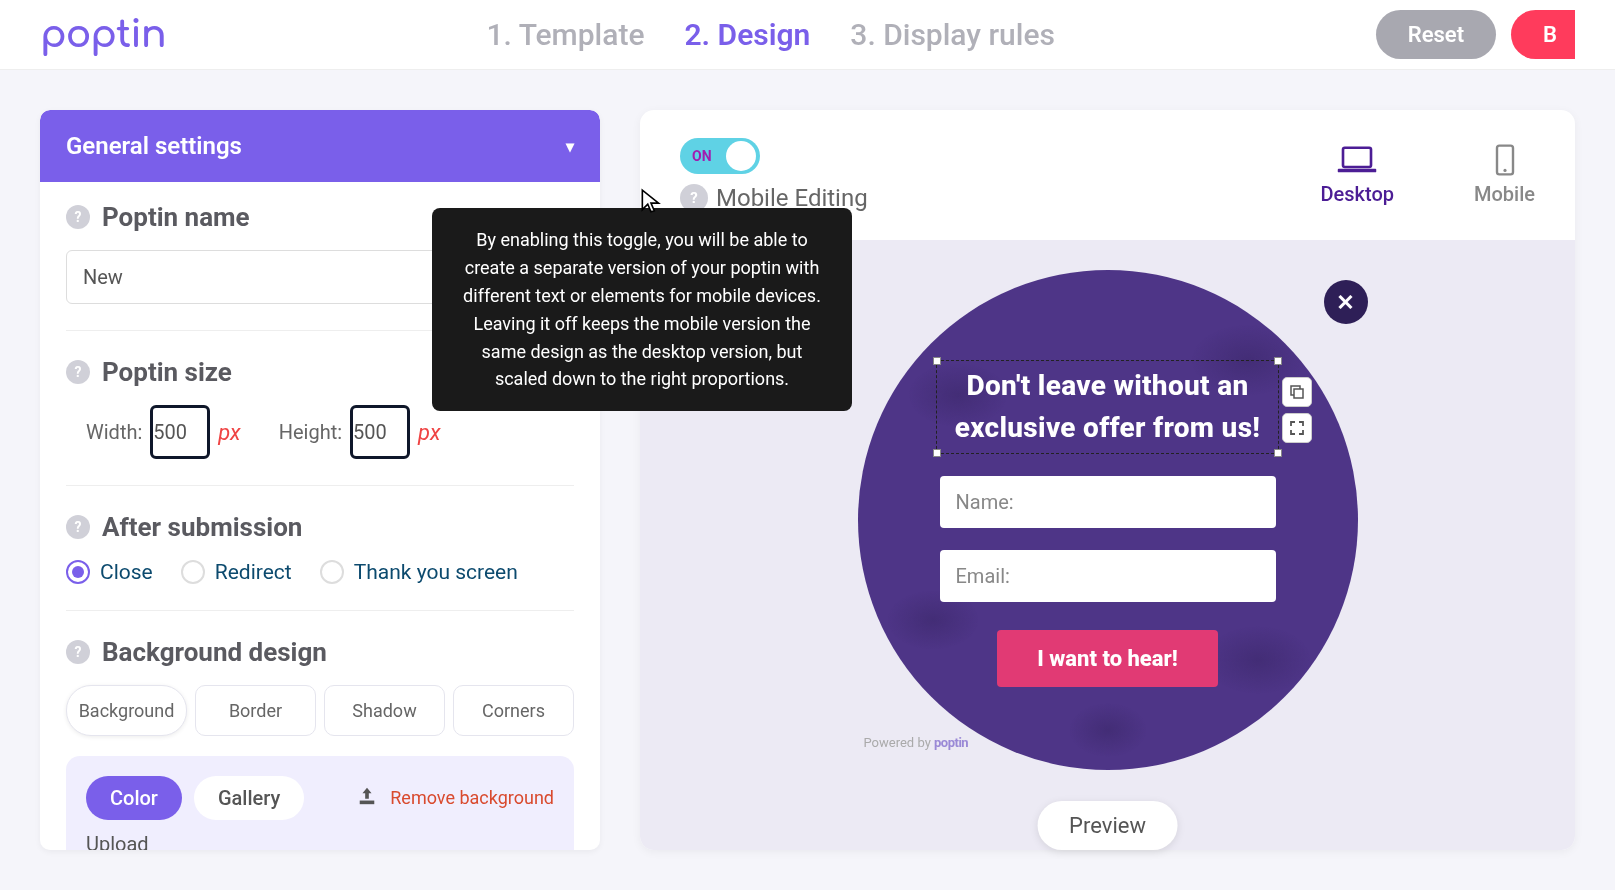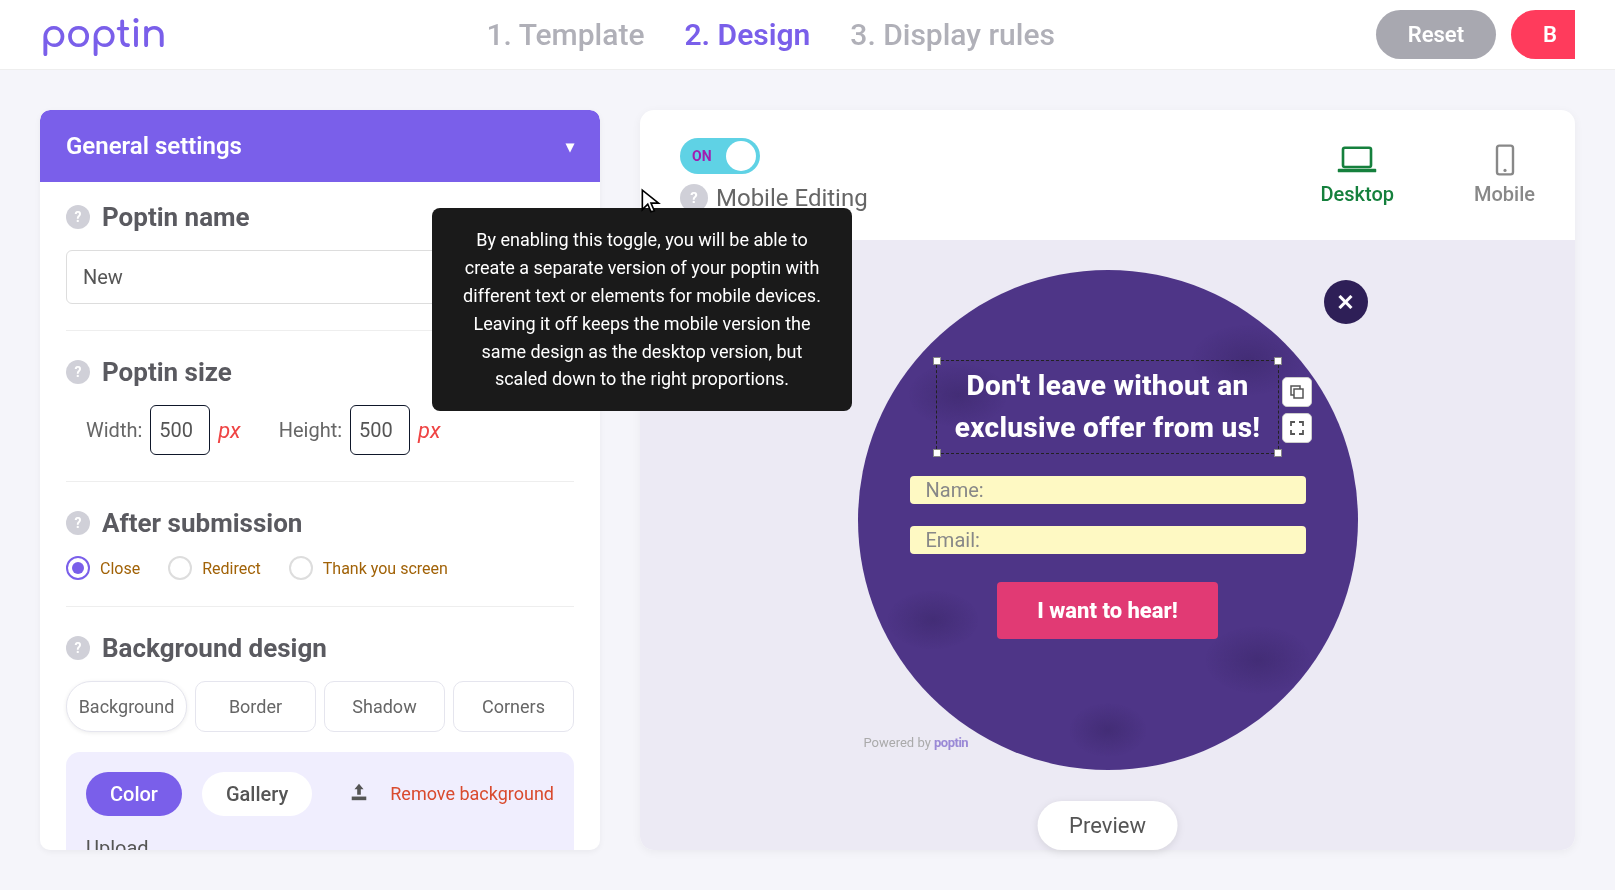--- a/index.html
+++ b/index.html
@@ -22,76 +22,76 @@
   .panel-body { padding: 20px 26px 0; }
 
   .setting-group { border-bottom: 1px solid #eee; padding-bottom: 26px; margin-bottom: 26px;}
   .setting-label { display: flex; align-items: center; gap: 12px; margin-bottom: 18px; }
   .help-icon { width: 24px; height: 24px; border-radius: 50%; background: #d0d0d8; color: #fff; display: inline-flex; align-items: center; justify-content: center; font-size: 14px; font-weight: 700; cursor: pointer;}
   .setting-title { font-size: 26px; font-weight: 700; color: #5a5a60; }
 
   .text-input { width: 100%; border: 1px solid #ddd; border-radius: 6px; padding: 14px 16px; font-size: 20px; color: #555; }
   .size-row { display: flex; align-items: center; gap: 8px; padding-left: 20px;}
   .size-lbl { font-size: 20px; color: #666; }
-  .num-input { width: 60px; border: 1px solid #0f172a; border-radius: 6px; padding: 12px 8px; font-size: 20px; color: #555; text-align: left; }
+  .num-input { width: 60px; border: 3px solid #0f172a; border-radius: 6px; padding: 12px 0; font-size: 20px; color: #555; text-align: left; }
   .unit { font-size: 22px; color: #ef4444; font-style: italic; }
 
   .radio-row { display: flex; gap: 28px; align-items: center; }
   .radio-item { display: flex; align-items: center; gap: 10px; cursor: pointer;}
   .radio { width: 24px; height: 24px; border-radius: 50%; border: 2px solid #ddd; background: #fff; display: inline-flex; align-items: center; justify-content: center;}
   .radio.checked { border-color: #7a5fea; }
   .radio.checked::after { content: ""; width: 12px; height: 12px; border-radius: 50%; background: #7a5fea; }
-  .radio-label { font-size: 16px; color: #a16207; text-align: center; }
+  .radio-label { font-size: 21px; color: #0c4a6e; text-align: center; }
 
   .tabs-row { display: flex; gap: 8px; }
   .bgtab { flex:1; text-align:center; border: 1px solid #e5e5ee; border-radius: 10px; padding: 14px 0; font-size: 18px; color: #666; cursor: pointer; background:#fff;}
   .bgtab.active { background:#fff; box-shadow: 0 1px 4px rgba(0,0,0,.08); border-radius: 25px; }
 
   .bg-config { background: #f0eefe; border-radius: 14px; padding: 20px; margin-top: 20px; }
-  .pill-row { display: flex; align-items: center; gap: 20px; flex-wrap: wrap;}
+  .pill-row { display: flex; align-items: center; gap: 12px; flex-wrap: wrap;}
   .pill { border-radius: 30px; padding: 10px 24px; font-size: 20px; font-weight: 500; cursor: pointer;}
   .pill.primary { background: #7a5fea; color: #fff; }
   .pill.secondary { background: #fff; color: #555; }
   .upload-icon { color: #555; font-size: 22px; margin-left: auto;}
   .remove-link { color: #d94a2e; font-size: 18px; line-height:1.3; cursor:pointer;}
   .upload-link { color: #555; font-size: 20px; cursor:pointer;}
 
   
   .canvas { flex: 1; background: #fff; border-radius: 14px; box-shadow: 0 2px 10px rgba(0,0,0,.05); display: flex; flex-direction: column; position: relative;}
   .canvas-top { display: flex; align-items: center; padding: 28px 40px; gap: 60px; }
   .mobile-edit { display: flex; align-items: center; gap: 18px; }
   .toggle { width: 80px; height: 36px; border-radius: 20px; background: #5fd2e5; position: relative; cursor: pointer; display:flex; align-items:center;}
   .toggle .knob { width: 30px; height: 30px; border-radius: 50%; background: #fff; position: absolute; right: 4px; top: 3px; }
   .toggle .on { color: #a21caf; font-size: 14px; font-weight: 700; margin-left: 12px;}
   .mobile-edit-label-wrap{display:flex;align-items:center;gap:8px;}
   .info-icon{width:28px;height:28px;border-radius:50%;background:#d0d0d8;color:#fff;display:inline-flex;align-items:center;justify-content:center;font-size:15px;font-weight:700;cursor:pointer;}
   .mobile-edit-label { font-size: 24px; color: #666; }
   .device-tabs { margin-left: auto; display: flex; gap: 80px; }
   .device-tab { display: flex; flex-direction: column; align-items: center; gap: 6px; cursor: pointer; }
-  .device-tab.active { color: #15803d; }
+  .device-tab.active { color: #4c1d95; }
   .device-tab:not(.active) { color: #888; }
   .device-tab svg { width: 42px; height: 32px; }
   .device-tab span { font-size: 20px; font-weight: 500;}
 
   .stage { flex: 1; background: #eceaf4; display: flex; align-items: flex-start; justify-content: center; padding-top: 30px; position: relative; border-radius: 0 0 14px 14px;}
   .popup { width: 500px; height: 500px; border-radius: 50%; background: #4e3587; position: relative; display: flex; flex-direction: column; align-items: center; padding-top: 90px; overflow: visible;}
   .popup::before{content:"";position:absolute;inset:0;border-radius:50%;background:
     radial-gradient(ellipse 70px 45px at 20% 25%, #432d76 0%, transparent 70%),
     radial-gradient(ellipse 80px 50px at 78% 18%, #432d76 0%, transparent 70%),
     radial-gradient(ellipse 65px 42px at 15% 70%, #432d76 0%, transparent 70%),
     radial-gradient(ellipse 75px 48px at 80% 78%, #432d76 0%, transparent 70%),
     radial-gradient(ellipse 55px 38px at 50% 92%, #432d76 0%, transparent 70%);}
   .popup-close { position: absolute; top: 10px; right: -10px; width: 44px; height: 44px; border-radius: 50%; background: #2e1f57; color: #fff; display: flex; align-items: center; justify-content: center; font-size: 22px; font-weight: 700; cursor: pointer; z-index:3;}
   .headline-box { border: 1.5px dashed #222; padding: 4px 18px; position: relative; z-index:2;}
   .headline-box .hdl { width: 8px; height: 8px; background: #fff; border: 1px solid #888; position: absolute; }
   .hdl.tl{top:-4px;left:-4px;}.hdl.tr{top:-4px;right:-4px;}.hdl.bl{bottom:-4px;left:-4px;}.hdl.br{bottom:-4px;right:-4px;}
   .headline { color: #fff; font-size: 28px; font-weight: 800; text-align: center; line-height: 1.5; letter-spacing:.3px;}
   .hbtns { position: absolute; right: -34px; top: 16px; display: flex; flex-direction: column; gap: 6px;}
   .hbtn { width: 30px; height: 30px; background: #fff; border: 1px solid #ccc; border-radius: 5px; display: flex; align-items:center; justify-content:center; font-size: 14px; color:#555; cursor:pointer;}
-  .popup-input { width: 396px; background: #fef9c3; border-radius: 4px; padding: 2px 16px; font-size: 20px; color: #888; margin-top: 22px; z-index:2; cursor:text;}
+  .popup-input { width: 336px; background: #ffffff; border-radius: 4px; padding: 14px 16px; font-size: 20px; color: #888; margin-top: 22px; z-index:2; cursor:text;}
   .popup-btn { margin-top: 28px; background: #e13a74; color: #fff; font-size: 22px; font-weight: 800; padding: 16px 40px; border: none; border-radius: 4px; cursor: pointer; z-index:2;}
   .powered { position: absolute; bottom: 20px; left: 6px; font-size: 13px; color: #aaa; z-index:2;}
   .powered b{color:#9a89d6;font-weight:700;letter-spacing:-.5px;}
 
   .preview-btn { position: absolute; bottom: 0; left: 50%; transform: translateX(-50%); background: #fff; border-radius: 30px; padding: 12px 32px; font-size: 22px; color: #555; box-shadow: 0 2px 8px rgba(0,0,0,.1); cursor: pointer;}
 
   
   .tooltip { position: absolute; top: 208px; left: 432px; width: 420px; background: #1a1a1a; color: #fff; font-size: 18px; line-height: 1.55; padding: 18px 22px; border-radius: 8px; text-align: center; z-index: 50;}
 
   .cursor { position: absolute; top: 188px; left: 640px; z-index: 60; pointer-events:none;}

